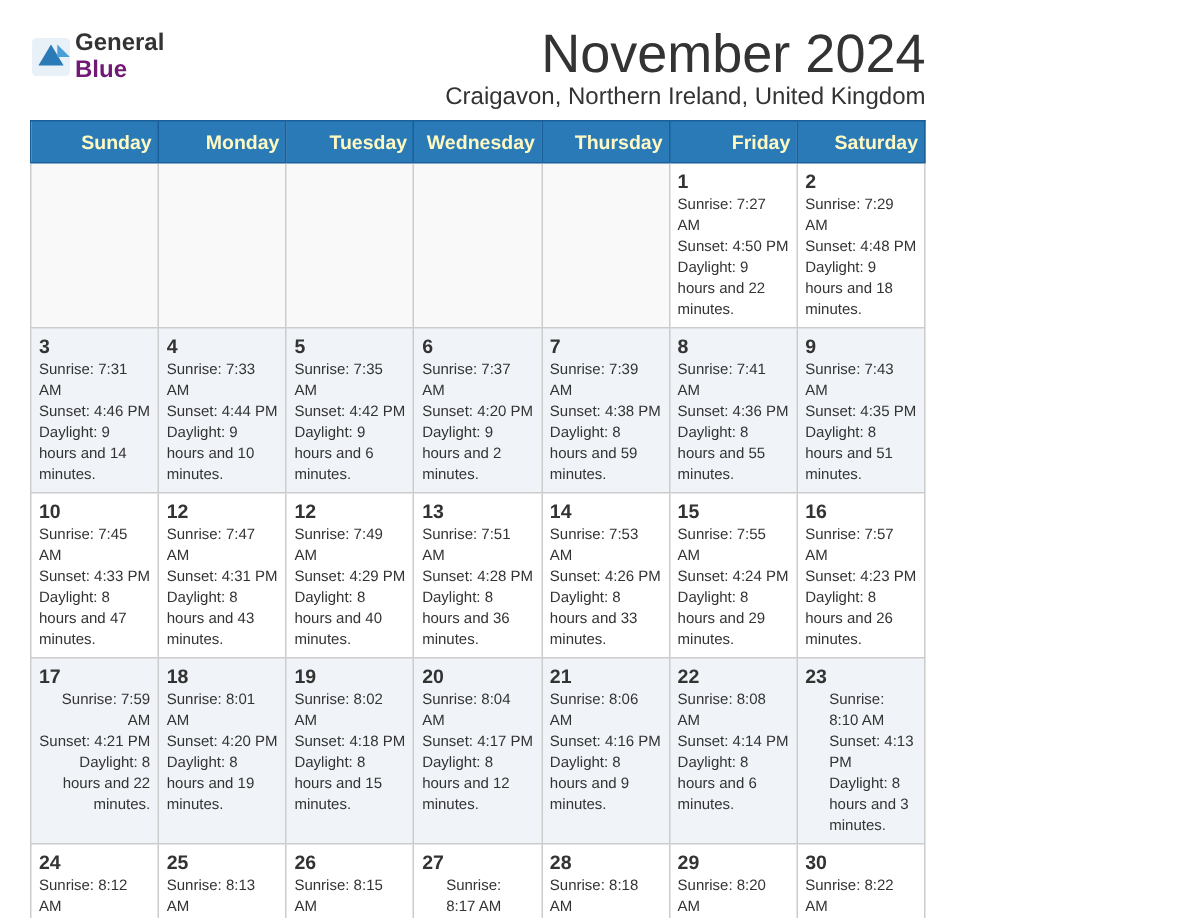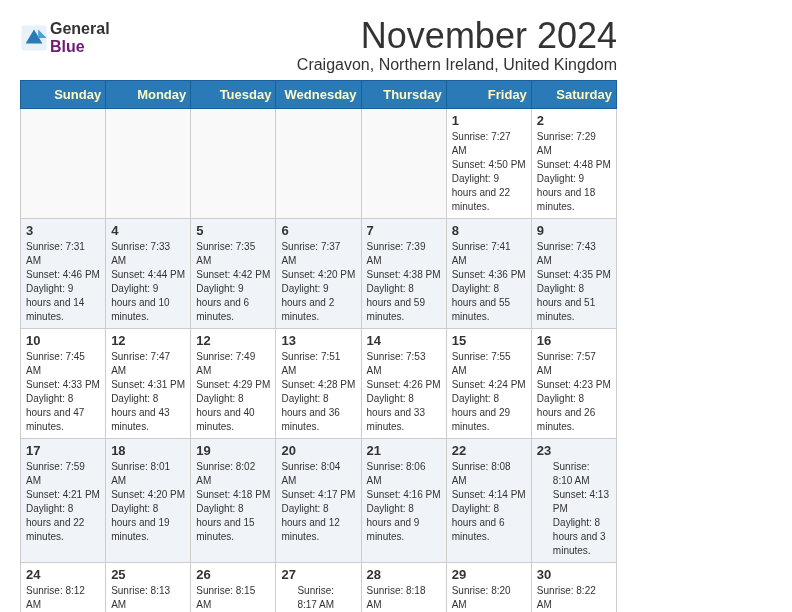--- a/index.html
+++ b/index.html
@@ -256,21 +256,21 @@
           <td>
             <span class="day-num">16</span>
             <div class="day-info" style="white-space: pre-line;">Sunrise: 7:57 AM
 Sunset: 4:23 PM
 Daylight: 8 hours and 26 minutes.</div>
           </td>
         </tr>
         <tr>
           <td>
             <span class="day-num">17</span>
-            <div class="day-info" style="white-space: pre-line;">Sunrise: 7:59 AM
+            <div class="day-info" style="white-space: pre-line; text-align: right;">Sunrise: 7:59 AM
 Sunset: 4:21 PM
 Daylight: 8 hours and 22 minutes.</div>
           </td>
           <td>
             <span class="day-num">18</span>
             <div class="day-info" style="white-space: pre-line;">Sunrise: 8:01 AM
 Sunset: 4:20 PM
 Daylight: 8 hours and 19 minutes.</div>
           </td>
           <td>

